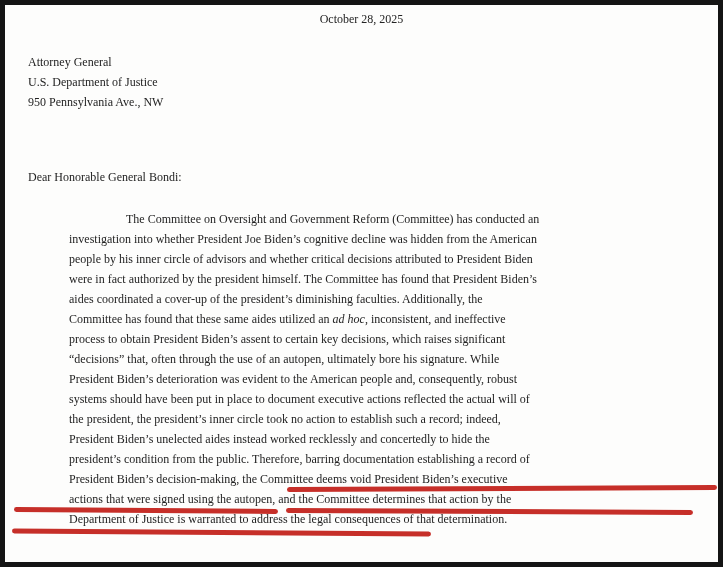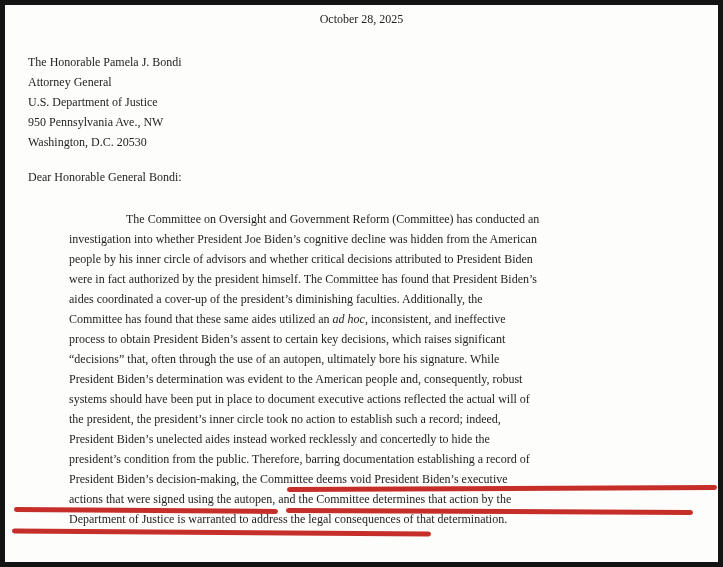--- a/index.html
+++ b/index.html
@@ -37,39 +37,37 @@
   }
 </style>
 </head>
 <body>
 
 <div class="page">
 
   <div class="txt date-line">October 28, 2025</div>
 
   <div class="txt address-block">
-      <div class="bline">The Honorable Pamela J. Bondi</div>
       <div class="bline">Attorney General</div>
       <div class="bline">U.S. Department of Justice</div>
       <div class="bline">950 Pennsylvania Ave., NW</div>
-      <div class="bline">Washington, D.C. 20530</div>
     </div>
 
   <div class="txt salutation-line">Dear Honorable General Bondi:</div>
 
   <div class="txt body-block">
       <div class="bline indent"><span>The Committee on Oversight and Government Reform (Committee) has conducted an</span></div>
       <div class="bline"><span>investigation into whether President Joe Biden’s cognitive decline was hidden from the American</span></div>
       <div class="bline"><span>people by his inner circle of advisors and whether critical decisions attributed to President Biden</span></div>
       <div class="bline"><span>were in fact authorized by the president himself. The Committee has found that President Biden’s</span></div>
       <div class="bline"><span>aides coordinated a cover-up of the president’s diminishing faculties. Additionally, the</span></div>
       <div class="bline"><span>Committee has found that these same aides utilized an </span><span class="it">ad hoc</span><span>, inconsistent, and ineffective</span></div>
       <div class="bline"><span>process to obtain President Biden’s assent to certain key decisions, which raises significant</span></div>
       <div class="bline"><span>“decisions” that, often through the use of an autopen, ultimately bore his signature. While</span></div>
-      <div class="bline"><span>President Biden’s determination was evident to the American people and, consequently, robust</span></div>
+      <div class="bline"><span>President Biden’s deterioration was evident to the American people and, consequently, robust</span></div>
       <div class="bline"><span>systems should have been put in place to document executive actions reflected the actual will of</span></div>
       <div class="bline"><span>the president, the president’s inner circle took no action to establish such a record; indeed,</span></div>
       <div class="bline"><span>President Biden’s unelected aides instead worked recklessly and concertedly to hide the</span></div>
       <div class="bline"><span>president’s condition from the public. </span><span class="ul">Therefore, barring documentation establishing a record of</span></div>
       <div class="bline"><span class="ul">President Biden’s decision-making, the Committee deems void President Biden’s executive</span></div>
       <div class="bline"><span class="ul">actions that were signed using the autopen,</span><span> and the Committee determines that action by the</span></div>
       <div class="bline"><span>Department of Justice is warranted to address the legal consequences of that determination.</span></div>
     </div>
 
   <div id="annot-layer">

